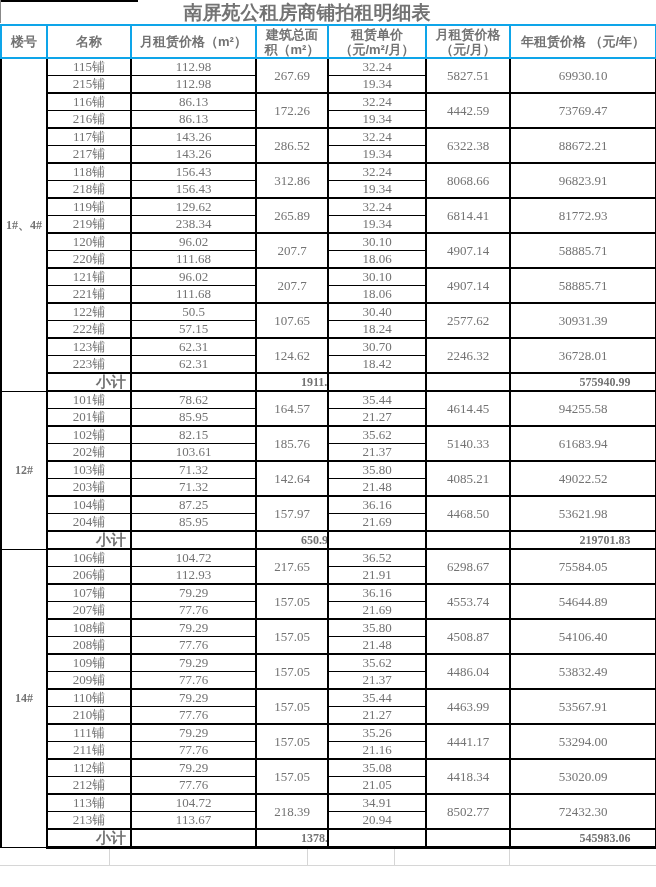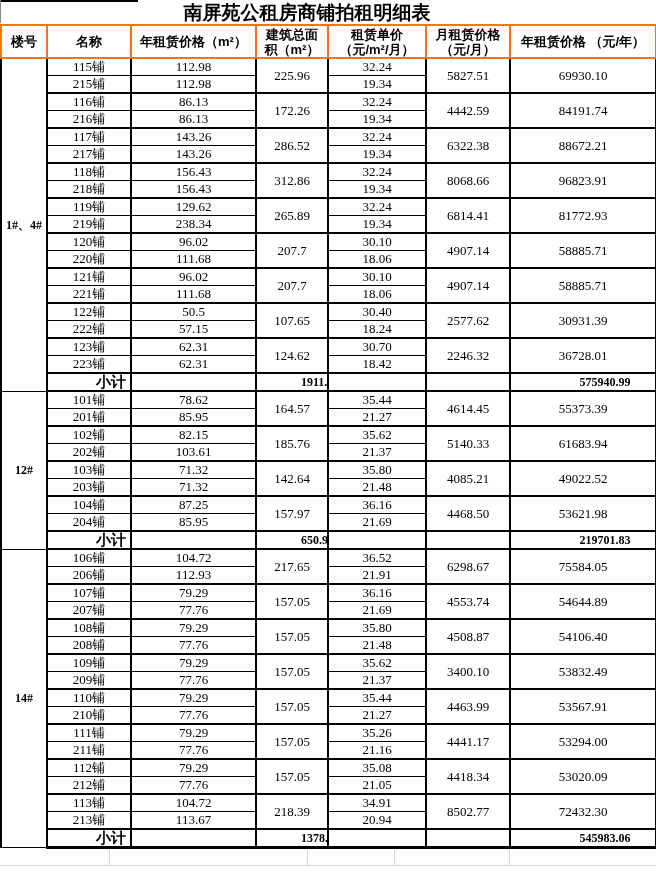--- a/index.html
+++ b/index.html
@@ -1,25 +1,25 @@
 <!DOCTYPE html>
 <html><head>
 <meta charset="utf-8">
 <style>
   html,body{margin:0;padding:0;background:#fff;}
   .sheet{position:relative;width:656px;height:887px;overflow:hidden;background:#fff;
-         font-family:"Liberation Sans","DejaVu Sans",sans-serif;color:#000000;}
+         font-family:"Liberation Sans","DejaVu Sans",sans-serif;color:#737373;}
   .title-band{position:relative;height:24px;}
   .top-seg{position:absolute;left:0;top:0;width:138px;height:2px;background:#000;}
   .left-tick{position:absolute;left:0;top:0;width:1px;height:23px;background:#888;}
   .title{font-weight:bold;font-size:19px;line-height:25px;text-align:center;margin-right:42px;
          font-family:"Liberation Sans","DejaVu Sans",sans-serif;}
   table{border-collapse:collapse;table-layout:fixed;width:655px;}
   th,td{padding:0;margin:0;text-align:center;vertical-align:middle;overflow:hidden;}
-  th{border:2px solid #f97316;height:31px;font-weight:bold;font-size:13px;line-height:15px;
+  th{border:2px solid #0ea5e9;height:31px;font-weight:bold;font-size:13px;line-height:15px;
      white-space:pre-line;font-family:"Liberation Sans","DejaVu Sans",sans-serif;margin-top:44px;}
   td{border:1px solid #000;border-left-width:2px;border-right-width:2px;height:16px;
      font-size:13px;line-height:16px;font-family:"Liberation Serif","DejaVu Serif",serif;}
   td.pb{border-bottom-width:2px;}
   td.bcell{font-size:12px;font-weight:bold;}
   tr.subtotal td{border-top-width:2px;border-bottom-width:2px;font-weight:bold;padding-left:44px;}
   tr.subtotal.last td{border-bottom-width:3px;}
   td.st-label{font-size:15px;font-family:"Liberation Sans","DejaVu Sans",sans-serif;}
   td.st-num{font-size:12px;}
   .empty-row{position:relative;height:16px;border-bottom:1px solid #d6d6d6;}
@@ -43,52 +43,52 @@
         <col style="width:125px">
       <col style="width:72px">
         <col style="width:98px">
         <col style="width:84px">
       <col style="width:146px">
     </colgroup>
     <thead>
       <tr>
         <th>楼号</th>
         <th>名称</th>
-        <th>年租赁价格（m²）</th>
+        <th>月租赁价格（m²）</th>
         <th>建筑总面
 积（m²）</th>
         <th>租赁单价
 （元/m²/月）</th>
         <th>月租赁价格
 （元/月）</th>
         <th>年租赁价格 （元/年）</th>
       </tr>
     </thead>
     <tbody>
         <tr>
           <td class="bcell" rowspan="19">1#、4#</td>
           <td>115铺</td>
           <td>112.98</td>
-          <td class="pb" rowspan="2">225.96</td>
+          <td class="pb" rowspan="2">267.69</td>
           <td>32.24</td>
           <td class="pb" rowspan="2">5827.51</td>
           <td class="pb" rowspan="2">69930.10</td>
         </tr>
         <tr>
           <td class="pb">215铺</td>
           <td class="pb">112.98</td>
           <td class="pb">19.34</td>
         </tr>
         <tr>
           <td>116铺</td>
           <td>86.13</td>
           <td class="pb" rowspan="2">172.26</td>
           <td>32.24</td>
           <td class="pb" rowspan="2">4442.59</td>
-          <td class="pb" rowspan="2">84191.74</td>
+          <td class="pb" rowspan="2">73769.47</td>
         </tr>
         <tr>
           <td class="pb">216铺</td>
           <td class="pb">86.13</td>
           <td class="pb">19.34</td>
         </tr>
         <tr>
           <td>117铺</td>
           <td>143.26</td>
           <td class="pb" rowspan="2">286.52</td>
@@ -187,21 +187,21 @@
           <td></td>
           <td class="st-num">575940.99</td>
         </tr>
         <tr>
           <td class="bcell" rowspan="9">12#</td>
           <td>101铺</td>
           <td>78.62</td>
           <td class="pb" rowspan="2">164.57</td>
           <td>35.44</td>
           <td class="pb" rowspan="2">4614.45</td>
-          <td class="pb" rowspan="2">55373.39</td>
+          <td class="pb" rowspan="2">94255.58</td>
         </tr>
         <tr>
           <td class="pb">201铺</td>
           <td class="pb">85.95</td>
           <td class="pb">21.27</td>
         </tr>
         <tr>
           <td>102铺</td>
           <td>82.15</td>
           <td class="pb" rowspan="2">185.76</td>
@@ -286,21 +286,21 @@
         <tr>
           <td class="pb">208铺</td>
           <td class="pb">77.76</td>
           <td class="pb">21.48</td>
         </tr>
         <tr>
           <td>109铺</td>
           <td>79.29</td>
           <td class="pb" rowspan="2">157.05</td>
           <td>35.62</td>
-          <td class="pb" rowspan="2">3400.10</td>
+          <td class="pb" rowspan="2">4486.04</td>
           <td class="pb" rowspan="2">53832.49</td>
         </tr>
         <tr>
           <td class="pb">209铺</td>
           <td class="pb">77.76</td>
           <td class="pb">21.37</td>
         </tr>
         <tr>
           <td>110铺</td>
           <td>79.29</td>

